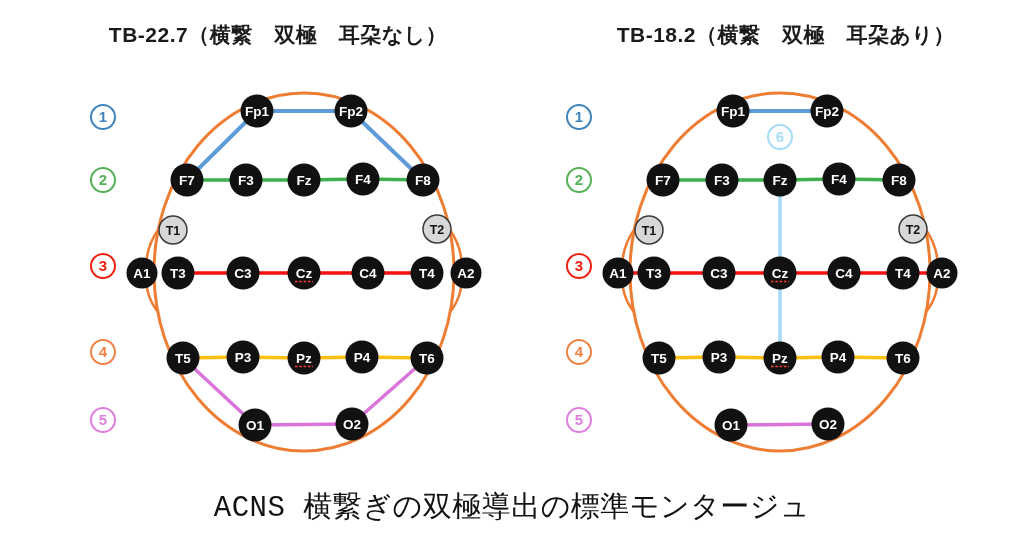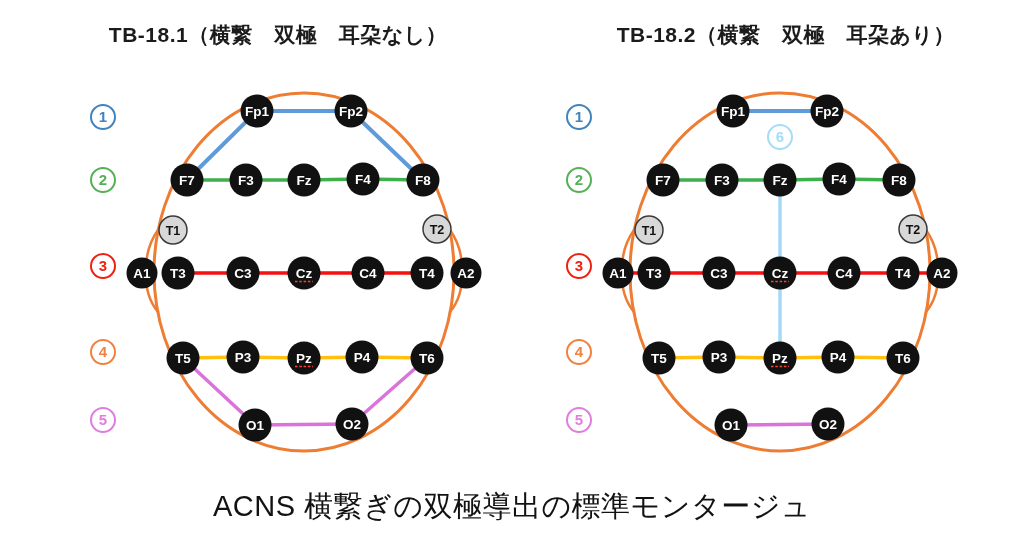--- a/index.html
+++ b/index.html
@@ -6,27 +6,27 @@
   .page{position:relative;width:1024px;height:553px;background:#ffffff;overflow:hidden;
         font-family:"Liberation Sans",sans-serif;}
   .diagram-title{position:absolute;top:21px;width:390px;text-align:center;
         font-size:21px;font-weight:700;color:#1b1b1b;letter-spacing:.5px;white-space:nowrap;}
   #title-left{left:83px;}
   #title-right{left:565px;text-align:right;}
   svg.montage{position:absolute;top:80px;width:440px;height:395px;}
   #diagram-0{left:85px;}
   #diagram-1{left:561px;}
   .caption{position:absolute;left:0;right:0;top:487px;text-align:center;
-        font-size:29px;font-weight:500;color:#121212;letter-spacing:.5px;}
+        font-size:29px;font-weight:500;color:#121212;letter-spacing:.5px;font-family:Liberation Mono, monospace;}
 </style>
 </head>
 <body>
 
 <div class="page">
-  <div class="diagram-title" id="title-left">TB-18.1（横繋　双極　耳朶なし）</div>
+  <div class="diagram-title" id="title-left">TB-22.7（横繋　双極　耳朶なし）</div>
   <div class="diagram-title" id="title-right">TB-18.2（横繋　双極　耳朶あり）</div>
 
   <svg class="montage" id="diagram-0" viewBox="0 0 440 395">
       <ellipse cx="219" cy="192" rx="150" ry="179" fill="none" stroke="#EE7D33" stroke-width="3"></ellipse>
       <path d="M 73 150 C 57 172, 56 212, 73 232" fill="none" stroke="#EE7D33" stroke-width="2.5" stroke-linecap="round"></path>
       <path d="M 365 150 C 381 172, 382 212, 365 232" fill="none" stroke="#EE7D33" stroke-width="2.5" stroke-linecap="round"></path>
       <line x1="102" y1="100" x2="172" y2="31" stroke="#5E9BD8" stroke-width="4" stroke-linecap="round"></line>
       <line x1="172" y1="31" x2="266" y2="31" stroke="#5E9BD8" stroke-width="4" stroke-linecap="round"></line>
       <line x1="266" y1="31" x2="338" y2="100" stroke="#5E9BD8" stroke-width="4" stroke-linecap="round"></line>
       <line x1="102" y1="100" x2="161" y2="100" stroke="#3DB04D" stroke-width="3.5" stroke-linecap="round"></line>

